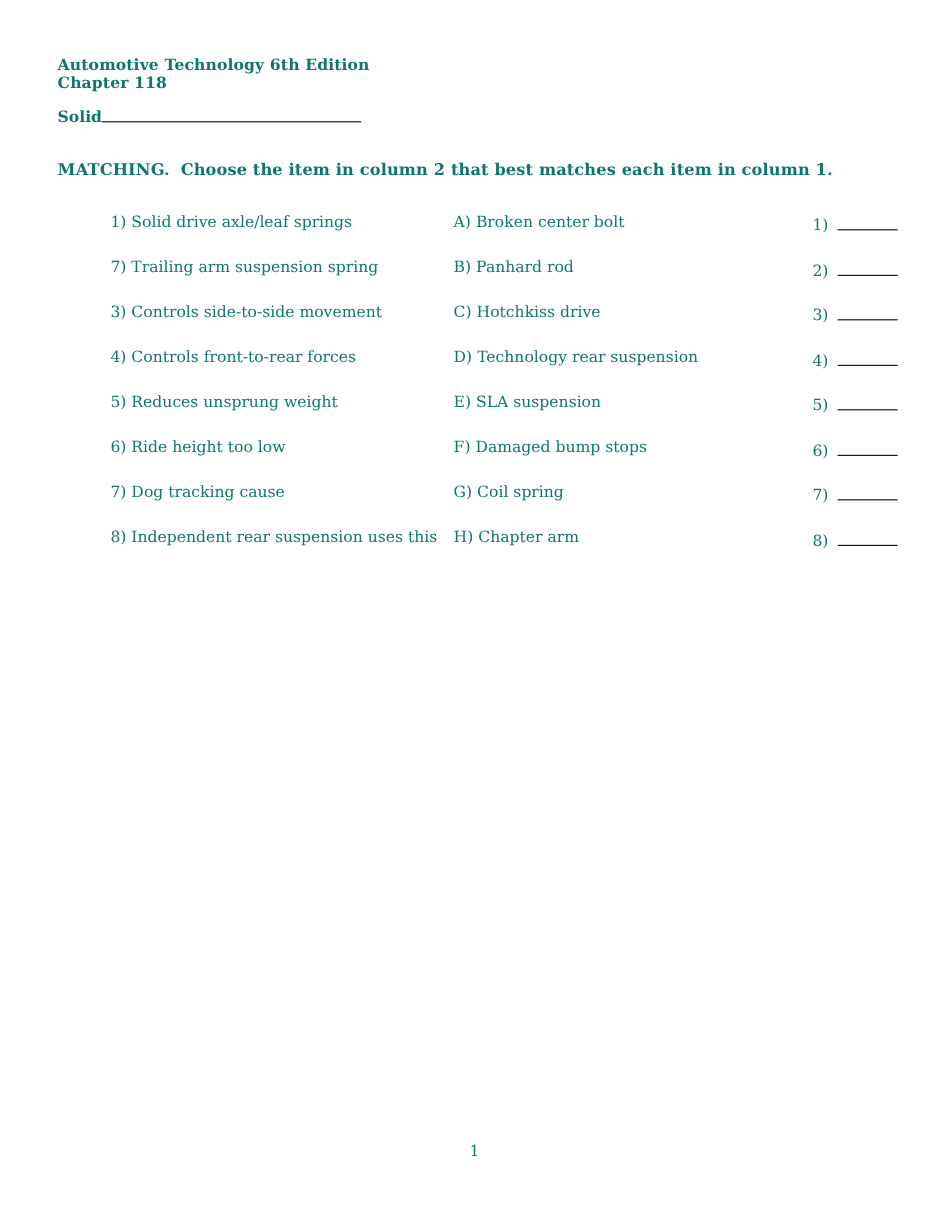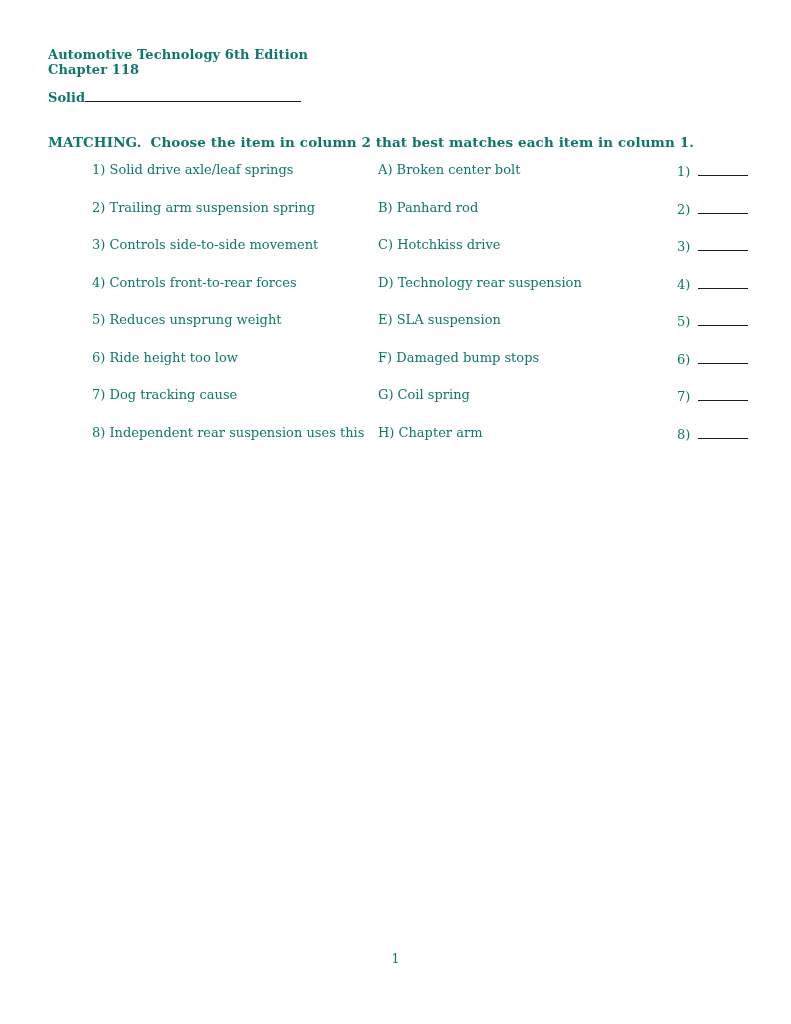--- a/index.html
+++ b/index.html
@@ -44,21 +44,21 @@
     left: 48px;
     top: 134px;
     font-size: 13.5px;
     font-weight: 700;
     letter-spacing: 0.1px;
   }
   .instructions .instr-label { margin-right: 9px; }
   .rows {
     position: absolute;
     left: 0;
-    top: 162px;
+    top: 178px;
     width: 729px;
   }
   .row {
     position: relative;
     height: 37.5px;
     font-size: 13px;
   }
   .c1 { position: absolute; left: 92px;  top: 0; white-space: nowrap; }
   .c2 { position: absolute; left: 378px; top: 0; white-space: nowrap; }
   .c3 { position: absolute; left: 677px; top: 0; white-space: nowrap; }
@@ -97,21 +97,21 @@
   </div>
 
   <div class="rows" id="rows">
     <div class="row">
       <span class="c1">1) Solid drive axle/leaf springs</span>
       <span class="c2">A) Broken center bolt</span>
       <span class="c3"><span>1)</span><span class="blank"></span></span>
     </div>
 
     <div class="row">
-      <span class="c1">2) Trailing arm suspension spring</span>
+      <span class="c1">7) Trailing arm suspension spring</span>
       <span class="c2">B) Panhard rod</span>
       <span class="c3"><span>2)</span><span class="blank"></span></span>
     </div>
 
     <div class="row">
       <span class="c1">3) Controls side-to-side movement</span>
       <span class="c2">C) Hotchkiss drive</span>
       <span class="c3"><span>3)</span><span class="blank"></span></span>
     </div>
 

